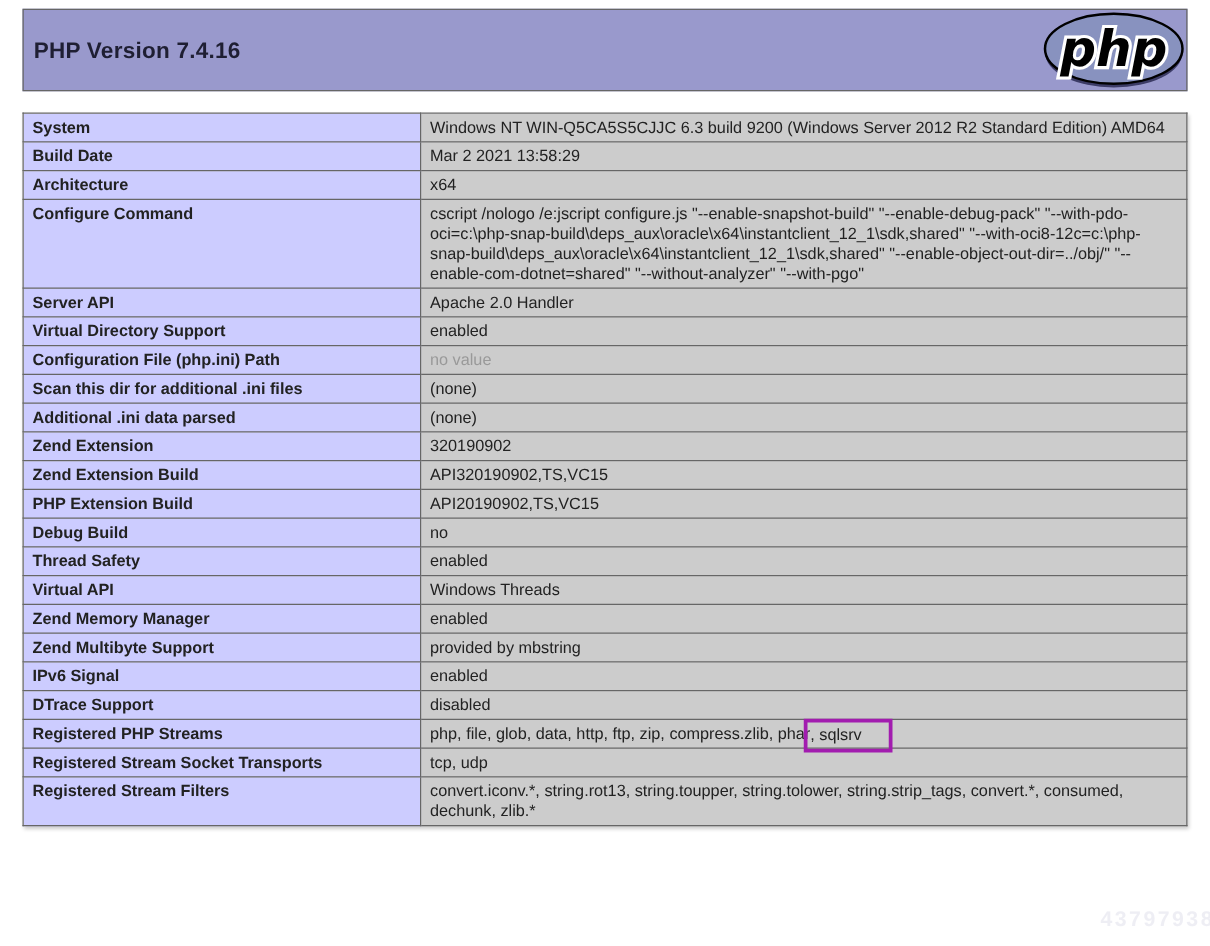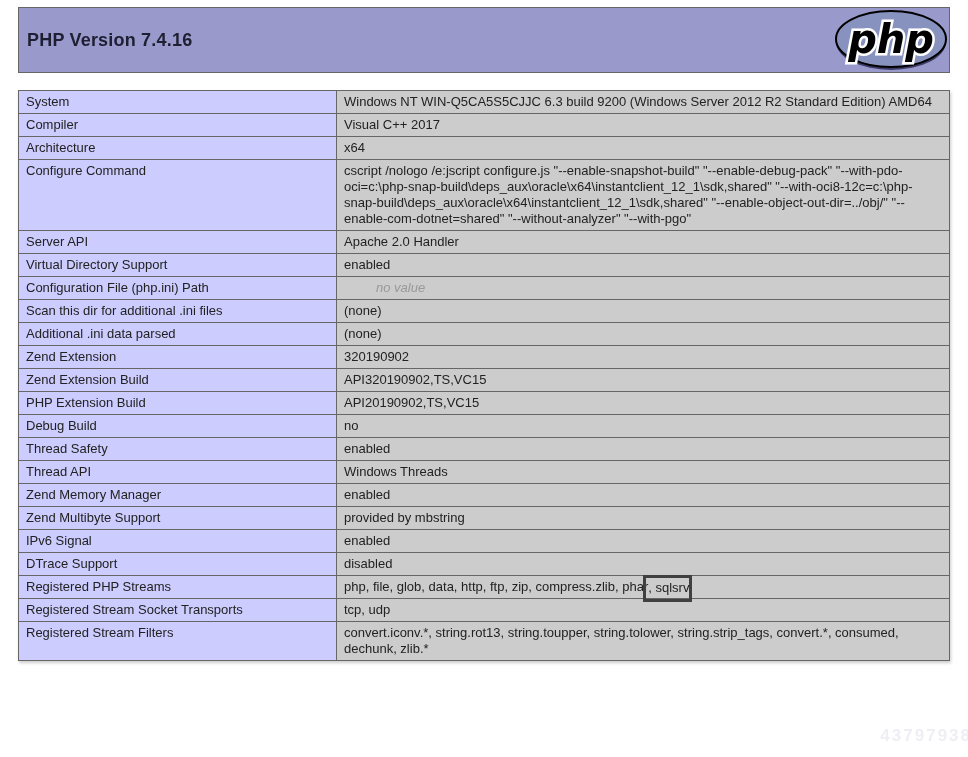--- a/index.html
+++ b/index.html
@@ -57,36 +57,34 @@
     border: 1px solid #666666;
     font-size: 13px;
     line-height: 16px;
     padding: 3px 7px;
     vertical-align: top;
     word-wrap: break-word;
     overflow-wrap: break-word;
   }
   td.e {
     background: #ccccff;
-    font-weight: normal;
+    font-weight: bold;
     width: 303px;
   }
   td.v {
     background: #cccccc;
   }
   td.v .muted {
     color: #999999;
-    font-style: italic;
-    margin-left: 32px;
   }
   
   .red-box {
     display: inline-block;
-    border: 3px solid #404040;
-    padding: 2px 0 3px 2px;
+    border: 3px solid #a21caf;
+    padding: 2px 22px 3px 2px;
     margin: -7px 0 -7px -5px;
     position: relative;
     top: 1px;
   }
   
   .watermark {
     position: absolute;
     right: -4px;
     top: 726px;
     font-size: 17px;
@@ -114,22 +112,22 @@
       </div>
     </div>
 
     <table class="phpinfo">
       <tbody id="info-tbody">
           <tr>
             <td class="e">System</td>
             <td class="v">Windows NT WIN-Q5CA5S5CJJC 6.3 build 9200 (Windows Server 2012 R2 Standard Edition) AMD64</td>
           </tr>
           <tr>
-            <td class="e">Compiler</td>
-            <td class="v">Visual C++ 2017</td>
+            <td class="e">Build Date</td>
+            <td class="v">Mar 2 2021 13:58:29</td>
           </tr>
           <tr>
             <td class="e">Architecture</td>
             <td class="v">x64</td>
           </tr>
           <tr>
             <td class="e">Configure Command</td>
             <td class="v">cscript /nologo /e:jscript configure.js "--enable-snapshot-build" "--enable-debug-pack" "--with-pdo-oci=c:\php-snap-build\deps_aux\oracle\x64\instantclient_12_1\sdk,shared" "--with-oci8-12c=c:\php-snap-build\deps_aux\oracle\x64\instantclient_12_1\sdk,shared" "--enable-object-out-dir=../obj/" "--enable-com-dotnet=shared" "--without-analyzer" "--with-pgo"</td>
           </tr>
           <tr>
@@ -166,21 +164,21 @@
           </tr>
           <tr>
             <td class="e">Debug Build</td>
             <td class="v">no</td>
           </tr>
           <tr>
             <td class="e">Thread Safety</td>
             <td class="v">enabled</td>
           </tr>
           <tr>
-            <td class="e">Thread API</td>
+            <td class="e">Virtual API</td>
             <td class="v">Windows Threads</td>
           </tr>
           <tr>
             <td class="e">Zend Memory Manager</td>
             <td class="v">enabled</td>
           </tr>
           <tr>
             <td class="e">Zend Multibyte Support</td>
             <td class="v">provided by mbstring</td>
           </tr>

